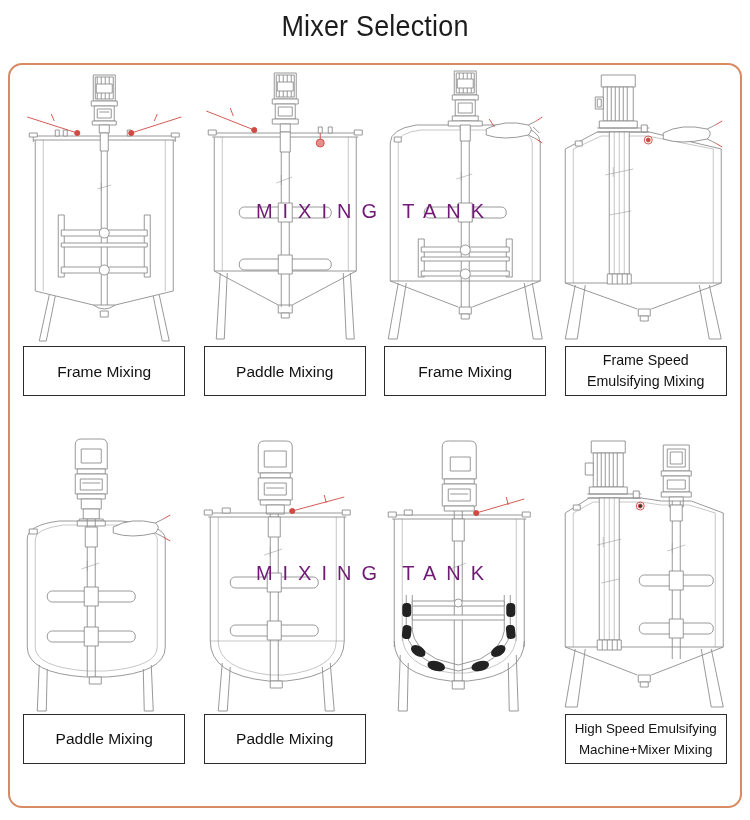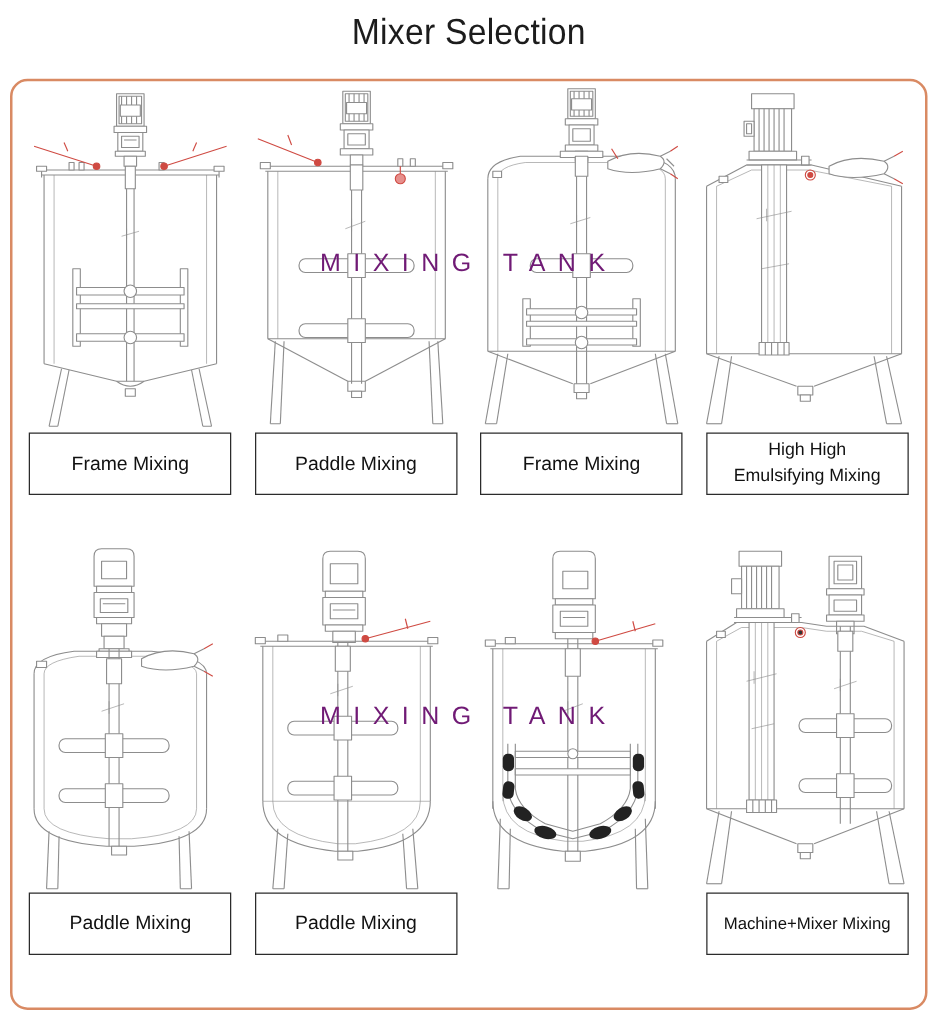--- a/index.html
+++ b/index.html
@@ -407,21 +407,21 @@
             </g>
             <g fill="none" stroke="#cf4a42" stroke-width="0.9">
               <circle cx="91" cy="73" r="4" fill="none"></circle>
               <circle cx="91" cy="73" r="2" fill="#cf4a42"></circle>
               <line x1="158" y1="58" x2="165" y2="54"></line>
               <line x1="158" y1="76" x2="165" y2="80"></line>
             </g>
           </svg>
         </div>
         <div class="label two tight">
-          <span class="lbl-line">High High</span>
+          <span class="lbl-line">Frame Speed</span>
           <span class="lbl-line">Emulsifying Mixing</span>
         </div>
       </div>
 
     </div>
 
     <div class="row">
 
       <div class="cell">
         <div class="drawing">
@@ -686,19 +686,20 @@
               <line x1="110" y1="116" x2="128" y2="110" stroke-width="0.5"></line>
               <line x1="115" y1="108" x2="115" y2="118" stroke-width="0.5"></line>
             </g>
             <g fill="none" stroke="#cf4a42" stroke-width="0.9">
               <circle cx="83" cy="71" r="4" fill="none"></circle>
               <circle cx="83" cy="71" r="2" fill="#333"></circle>
             </g>
           </svg>
         </div>
         <div class="label two tighter">
+          <span class="lbl-line">High Speed Emulsifying</span>
           <span class="lbl-line">Machine+Mixer Mixing</span>
         </div>
       </div>
 
     </div>
   </div>
 </div>
 
 </body></html>

